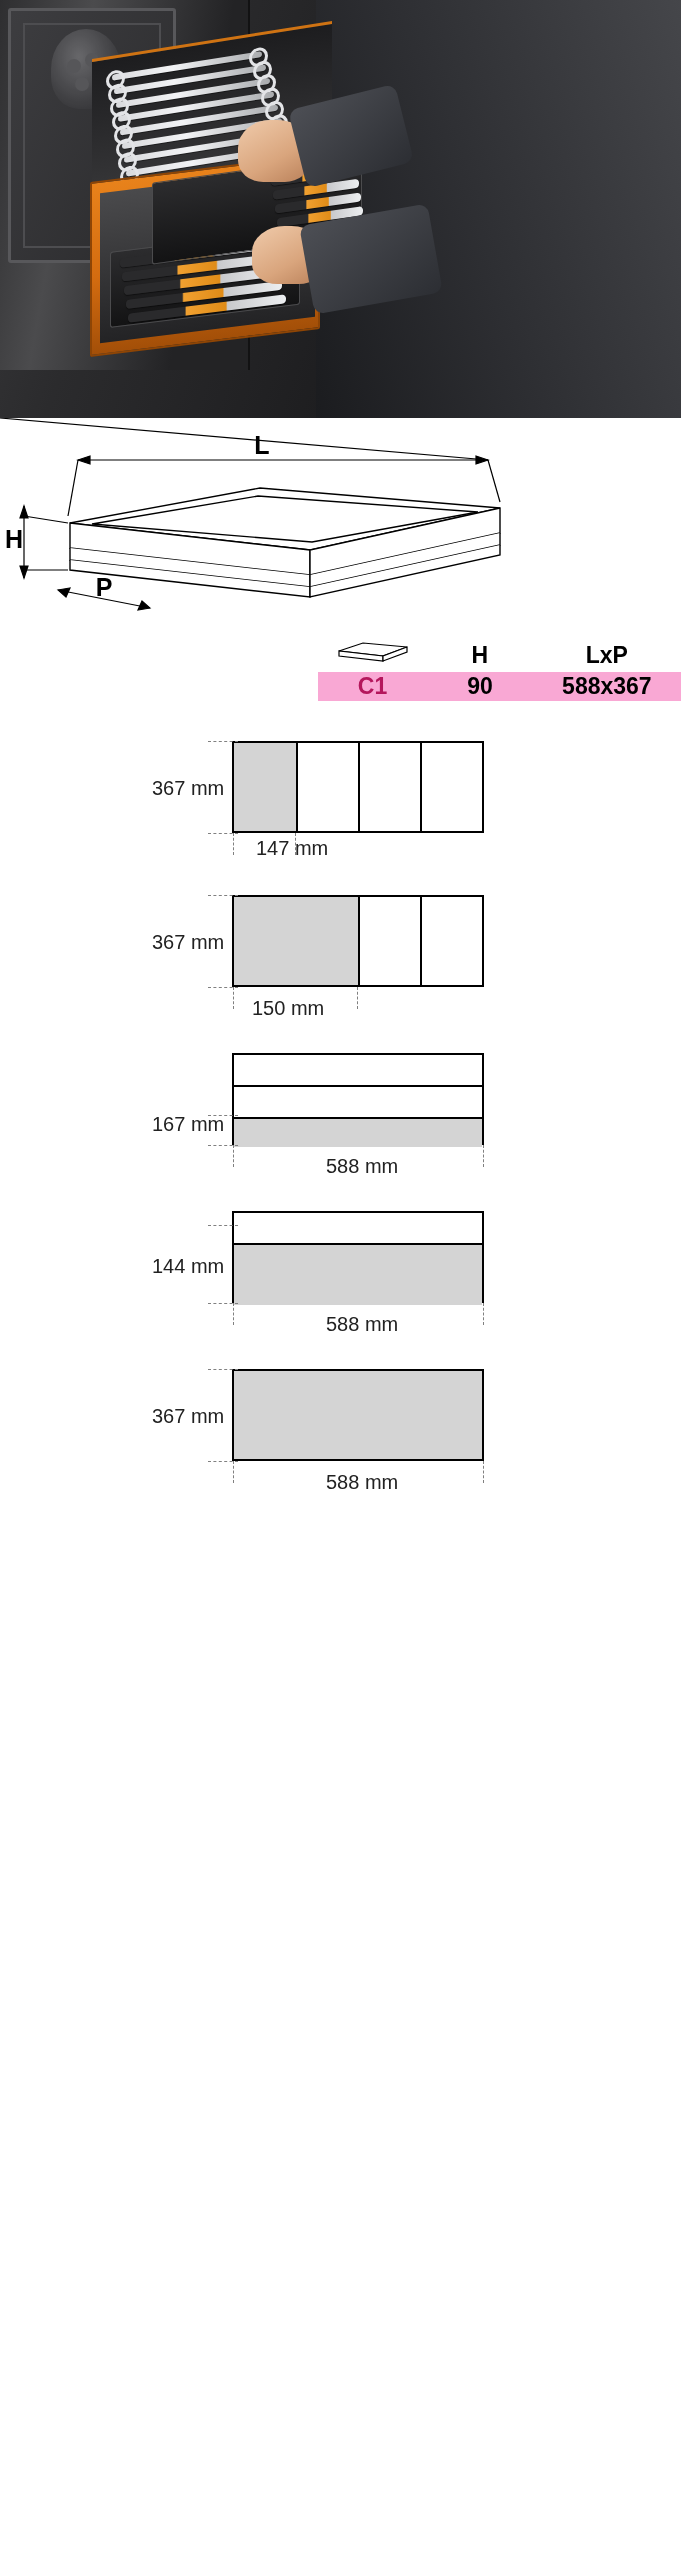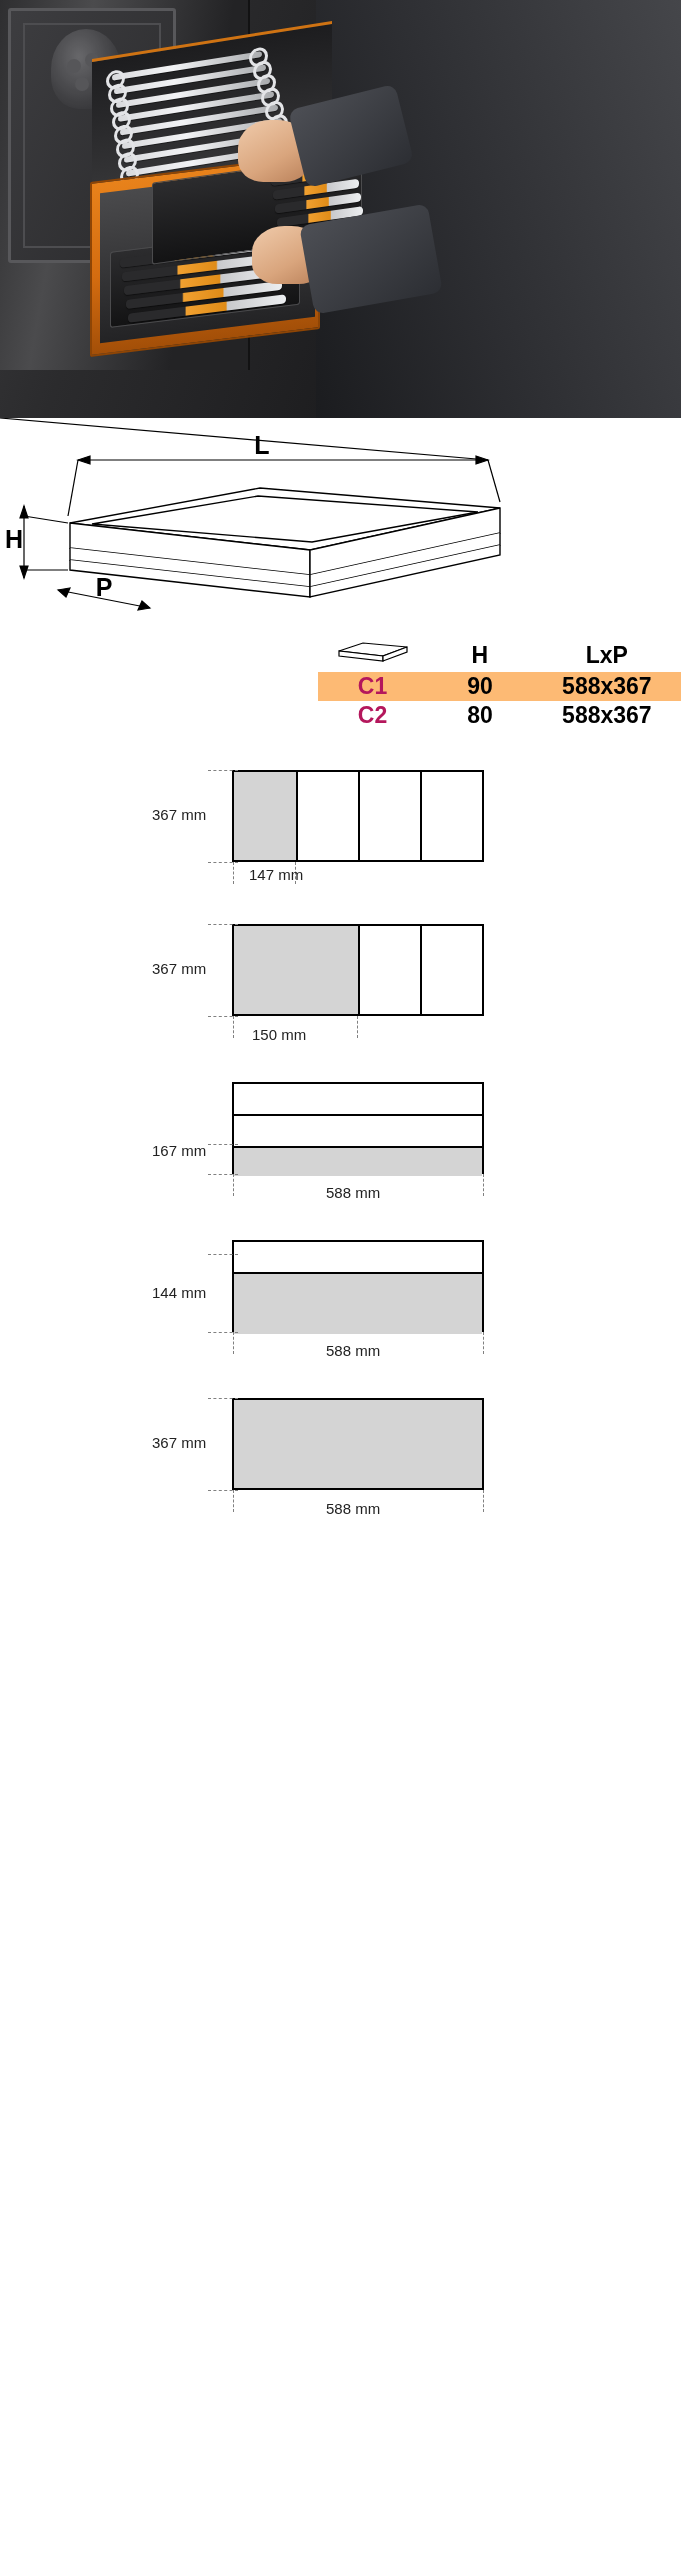--- a/index.html
+++ b/index.html
@@ -169,33 +169,33 @@
     text-align: center;
     font-size: 23px;
     font-weight: bold;
     padding: 1px 0;
   }
   .col-icon { width: 110px; }
   .col-h { width: 108px; }
   .col-lxp { width: 150px; }
   .unit { font-size: 21px; font-weight: bold; }
   .code { color: #b4175c; font-size: 23px; font-weight: bold; text-align: left; padding-left: 18px; }
-  .row-alt td { background: #fdba74; }
+  .row-alt td { background: #f9a8d4; }
   .row-plain td { background: #ffffff; }
 
   
   .layouts { width: 681px; padding-top: 14px; }
   .lay {
     position: relative;
     width: 681px;
     margin-bottom: 8px;
   }
   .lay-label {
     position: absolute;
-    font-size: 15px;
+    font-size: 20px;
     color: #222;
     white-space: nowrap;
   }
   .box {
     position: absolute;
     border: 2px solid #000;
     background: #fff;
   }
   .cell-fill { background: #d4d4d4; }
   .divider { position: absolute; background: #000; width: 2px; }
@@ -320,44 +320,39 @@
           </svg>
         </td>
         <td class="col-h">H</td>
         <td class="col-lxp">LxP</td>
       </tr>
       <tr class="row-alt">
         <td class="code">C1</td>
         <td>90</td>
         <td>588x367</td>
       </tr>
-      <tr class="row-plain">
-        <td class="code">C2</td>
-        <td>80</td>
-        <td>588x367</td>
-      </tr>
     </tbody>
       </table>
   </div>
 
   <div class="layouts">
 
     <div class="lay" style="height:146px;">
       <div class="lay-label" style="left:152px; top:52px;">367 mm</div>
       <div class="box" style="left:232px; top:16px; width:252px; height:92px;">
         <div style="position:absolute; left:0; top:0; width:62px; height:100%; background:#d4d4d4;"></div>
         <div class="divider" style="left:62px; top:0; height:100%;"></div>
         <div class="divider" style="left:124px; top:0; height:100%;"></div>
         <div class="divider" style="left:186px; top:0; height:100%;"></div>
       </div>
       <div class="dash" style="left:208px; top:16px; width:30px;"></div>
       <div class="dash" style="left:208px; top:108px; width:30px;"></div>
       <div class="dash-v" style="left:233px; top:108px; height:22px;"></div>
       <div class="dash-v" style="left:295px; top:108px; height:22px;"></div>
-      <div class="lay-label" style="left:249px; top:112px;">147 mm</div>
+      <div class="lay-label" style="left:256px; top:112px;">147 mm</div>
     </div>
 
     <div class="lay" style="height:150px;">
       <div class="lay-label" style="left:152px; top:52px;">367 mm</div>
       <div class="box" style="left:232px; top:16px; width:252px; height:92px;">
         <div style="position:absolute; left:0; top:0; width:124px; height:100%; background:#d4d4d4;"></div>
         <div class="divider" style="left:124px; top:0; height:100%;"></div>
         <div class="divider" style="left:186px; top:0; height:100%;"></div>
       </div>
       <div class="dash" style="left:208px; top:16px; width:30px;"></div>

